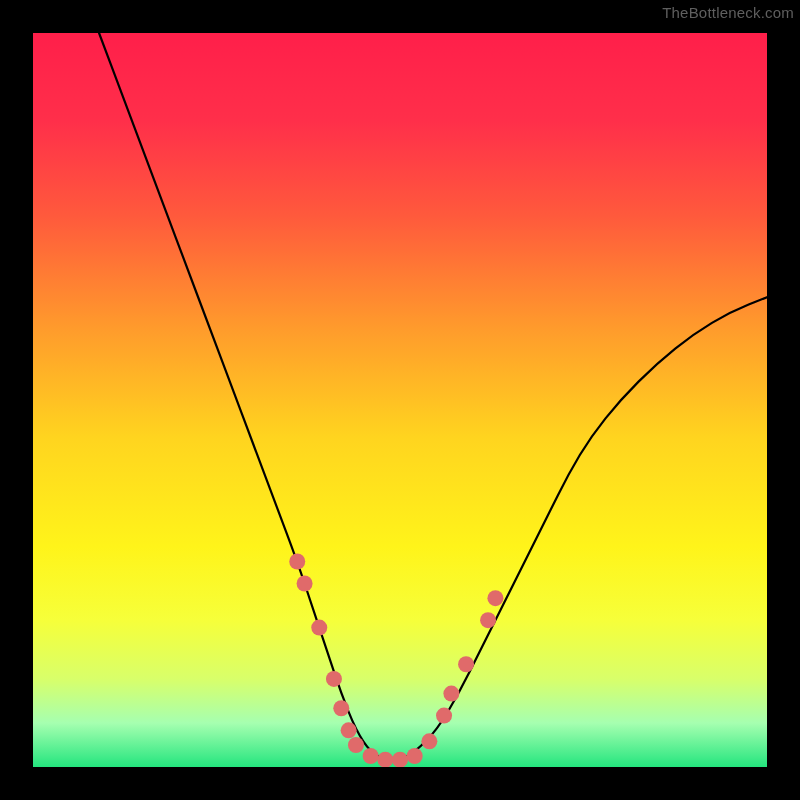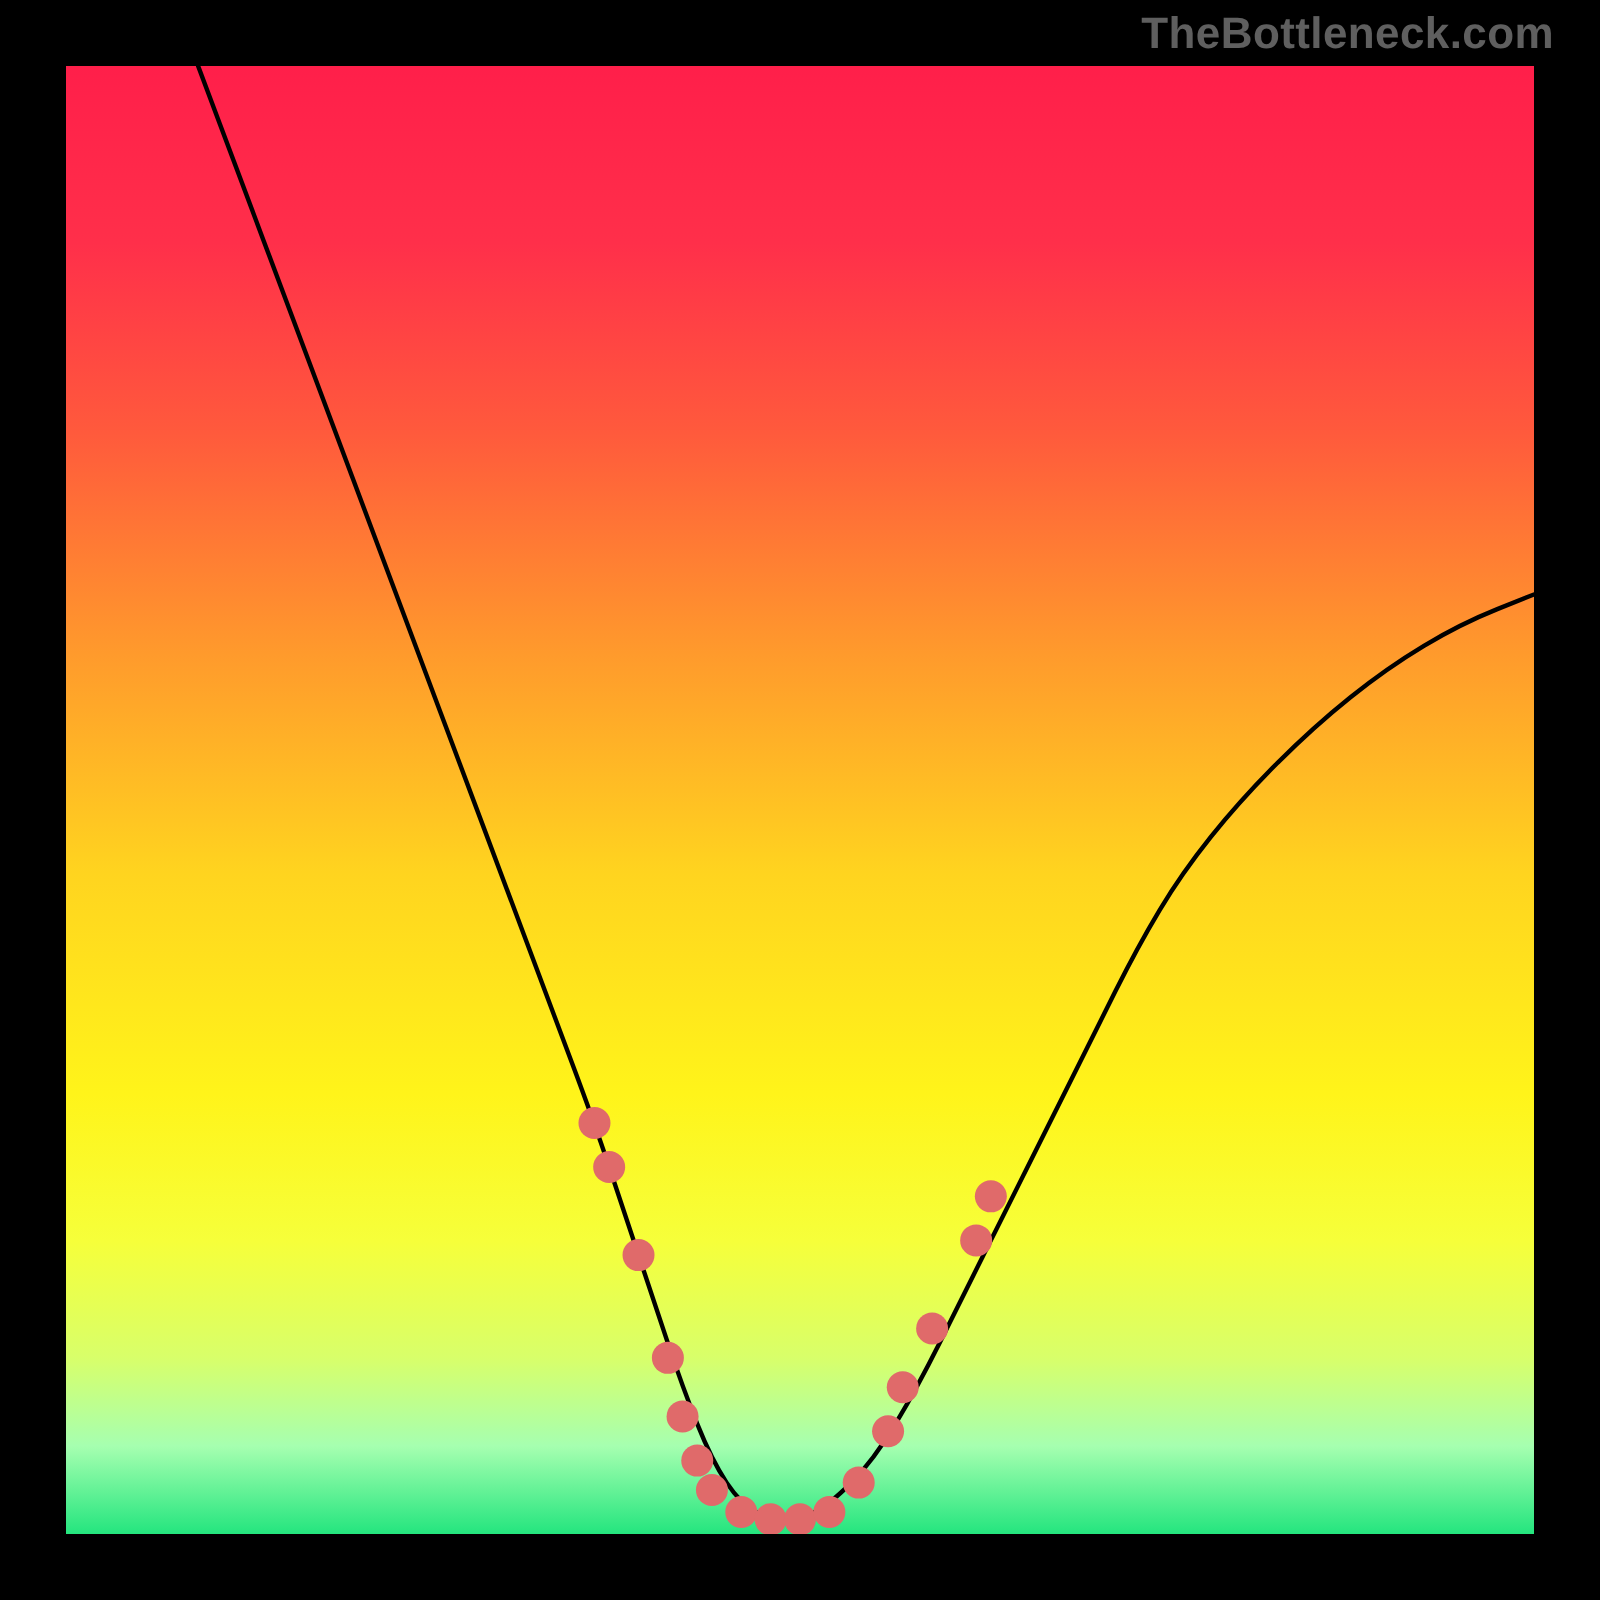--- a/index.html
+++ b/index.html
@@ -13,24 +13,24 @@
   }
   .frame {
     position: relative;
     width: 800px;
     height: 800px;
     background: #000;
   }
   .watermark {
     position: absolute;
     top: 4px;
-    right: 23px;
+    right: 6px;
     color: #5f5f5f;
-    font-size: 22px;
-    font-weight: 700;
+    font-size: 15px;
+    font-weight: 400;
     letter-spacing: 0.2px;
     z-index: 20;
   }
   svg.plot {
     position: absolute;
     left: 33px;
     top: 33px;
     width: 734px;
     height: 734px;
     display: block;

